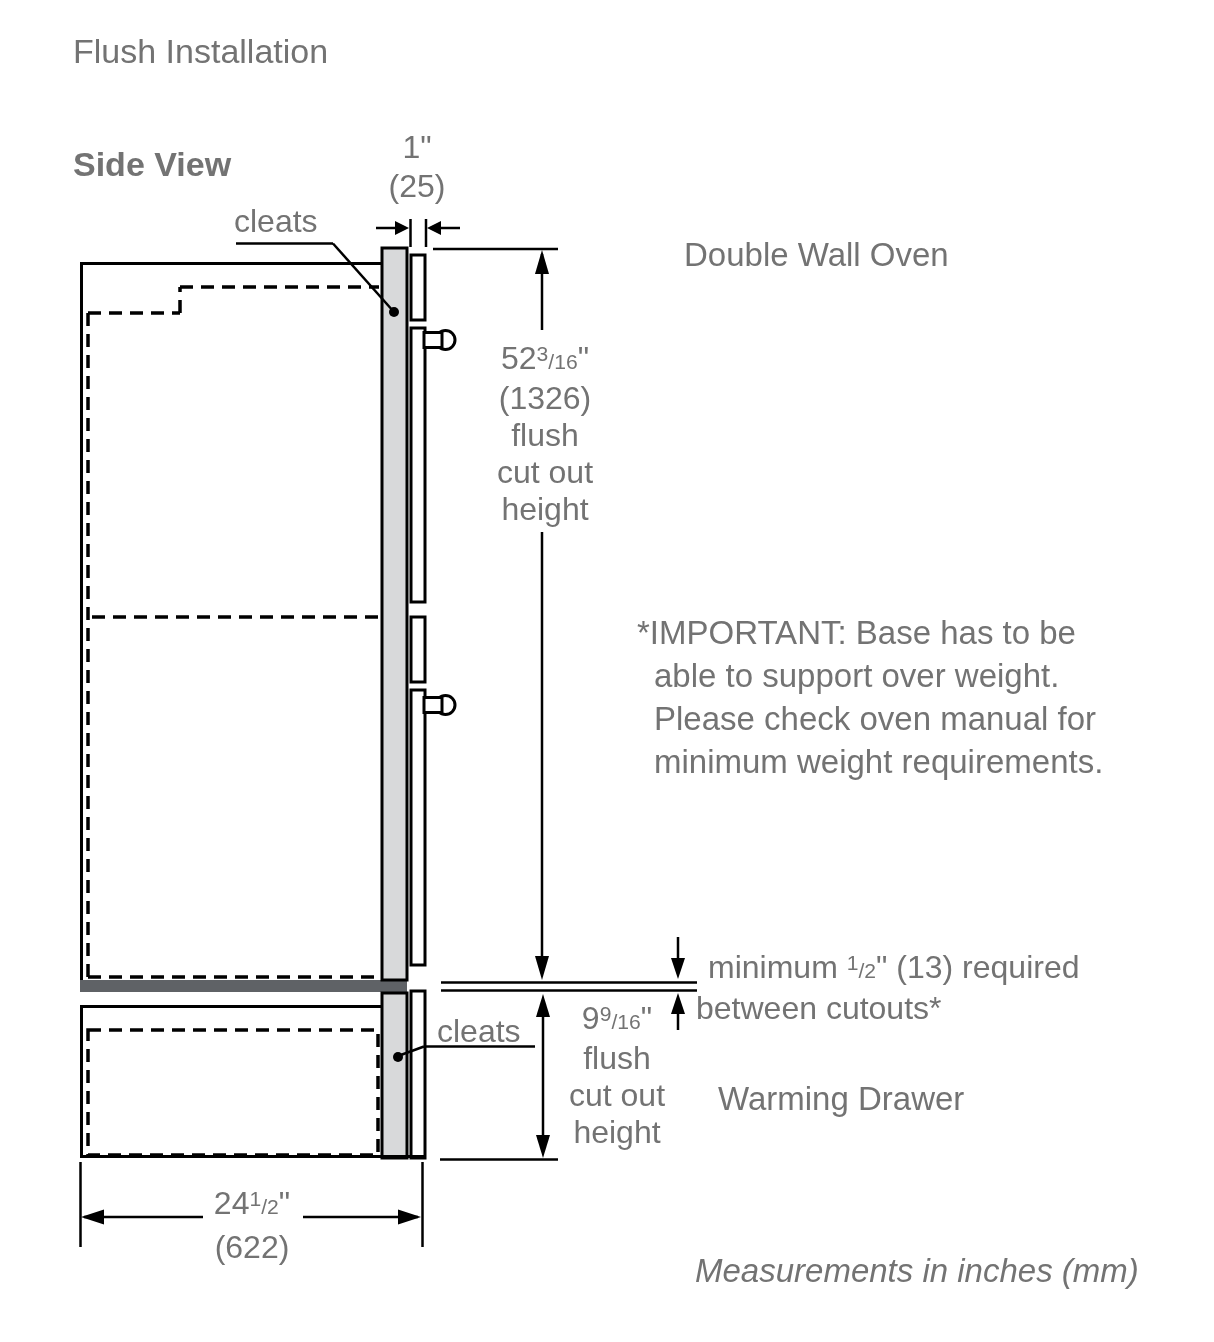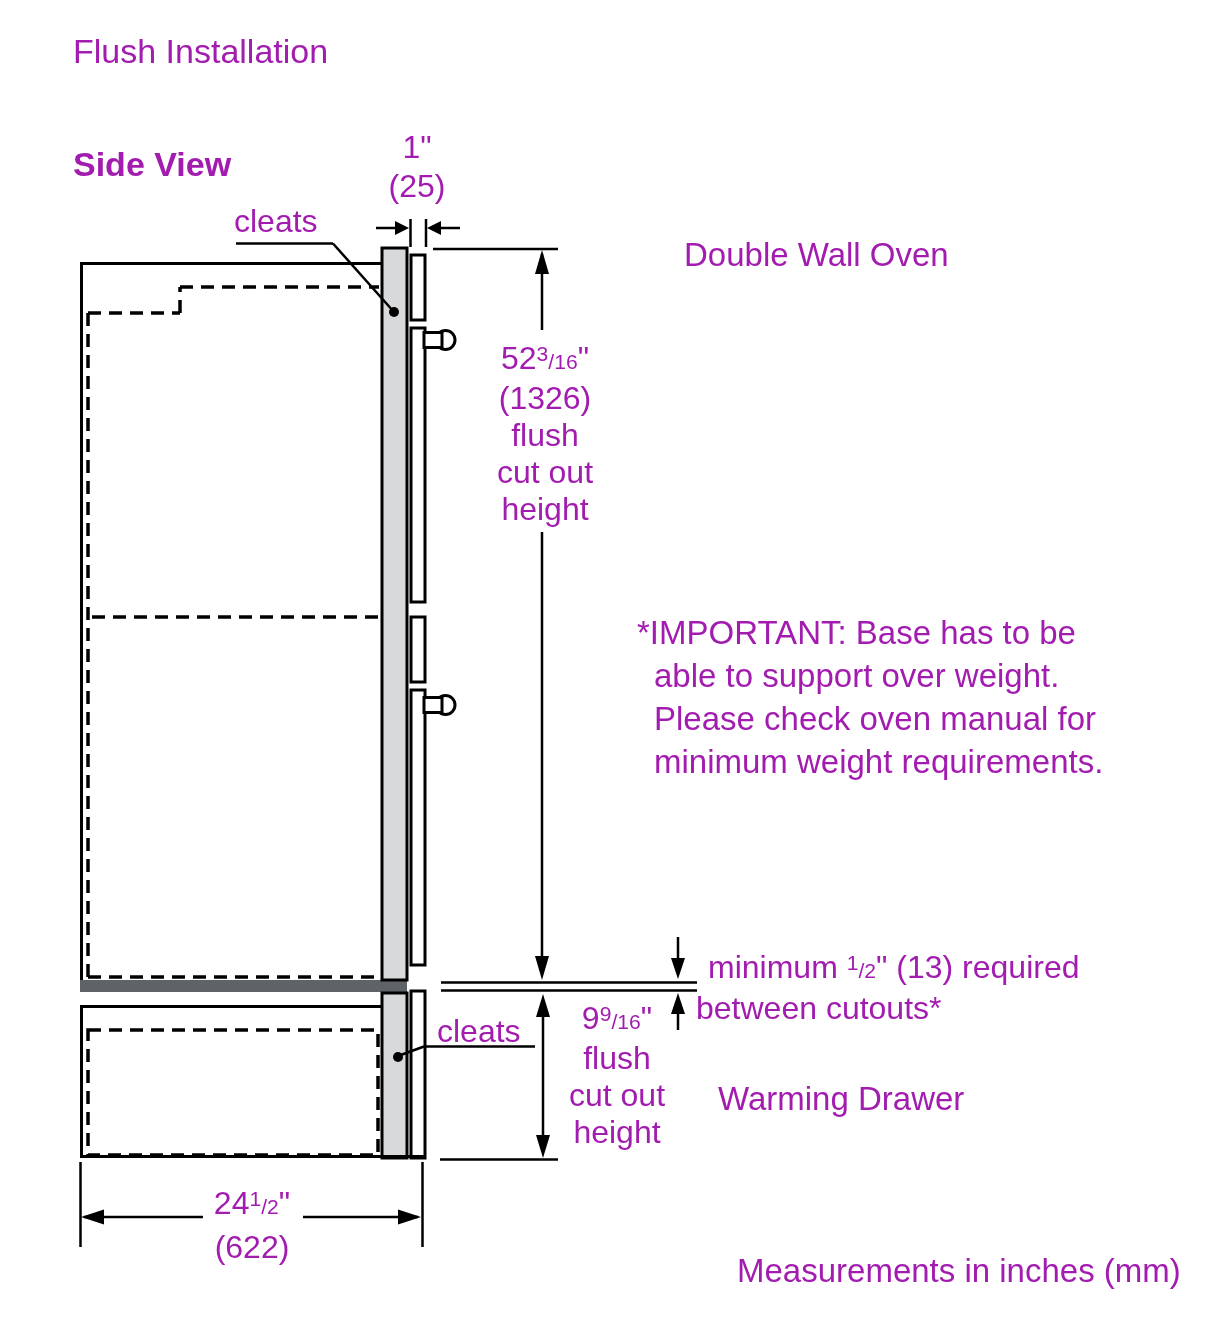--- a/index.html
+++ b/index.html
@@ -1,18 +1,18 @@
 <!DOCTYPE html>
 <html><head>
 <meta charset="utf-8">
 <style>
   html,body{margin:0;padding:0;background:#fff;}
   .canvas{
     position:relative;width:1214px;height:1342px;background:#ffffff;
-    font-family:"Liberation Sans",sans-serif;color:#a21caf;overflow:hidden;
+    font-family:"Liberation Sans",sans-serif;color:#737373;overflow:hidden;
   }
   .canvas svg{position:absolute;left:0;top:0;}
   .txt{position:absolute;white-space:nowrap;}
   .t33{font-size:33px;line-height:40px;}
   .t34{font-size:34px;line-height:40px;}
   .t32{font-size:32px;line-height:37px;}
   .ctr{text-align:center;}
   .sup{font-size:0.66em;vertical-align:0.38em;}
   .den{font-size:0.66em;}
   .note-line{font-size:33px;line-height:43px;}
@@ -155,15 +155,15 @@
     <div>height</div>
   </div>
 
   <div class="txt t33" style="left:708px;top:1079px;margin-left:10px;">Warming Drawer</div>
 
   <div class="txt t32 ctr" style="left:152px;top:1179px;width:200px;line-height:40px;">
     <div><span>24</span><span class="sup">1</span><span class="den">/2</span><span>"</span></div>
     <div>(622)</div>
   </div>
 
-  <div class="txt t33" style="left:737px;top:1251px;">Measurements in inches (mm)</div>
+  <div class="txt t33" style="left:695px;top:1251px;font-style:italic;">Measurements in inches (mm)</div>
 
 </div>
 
 </body></html>

